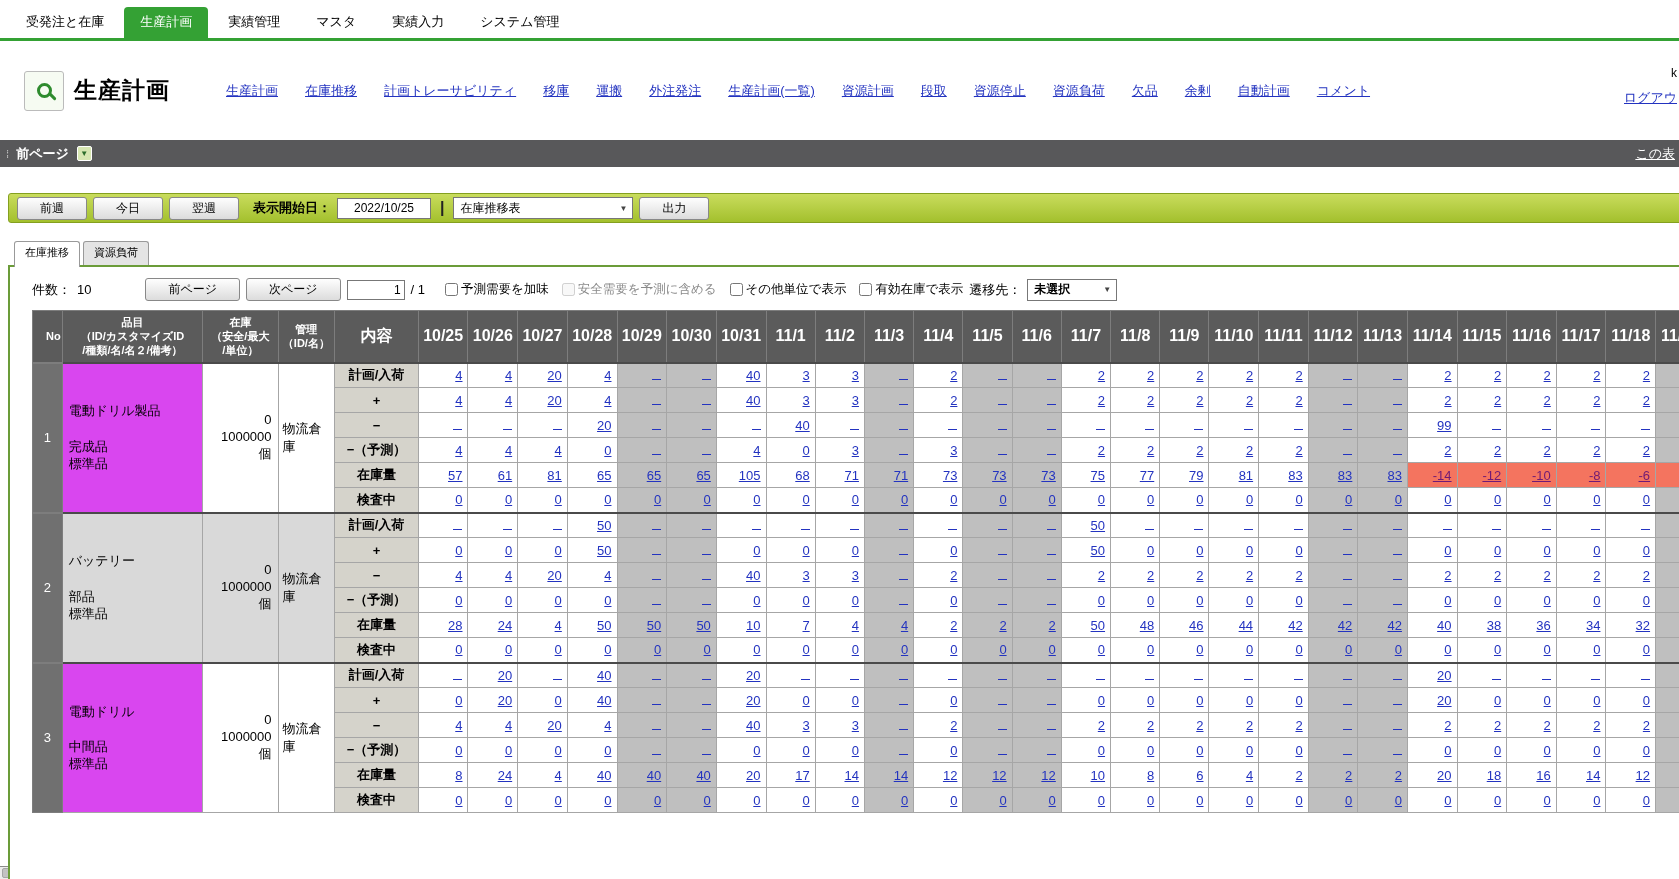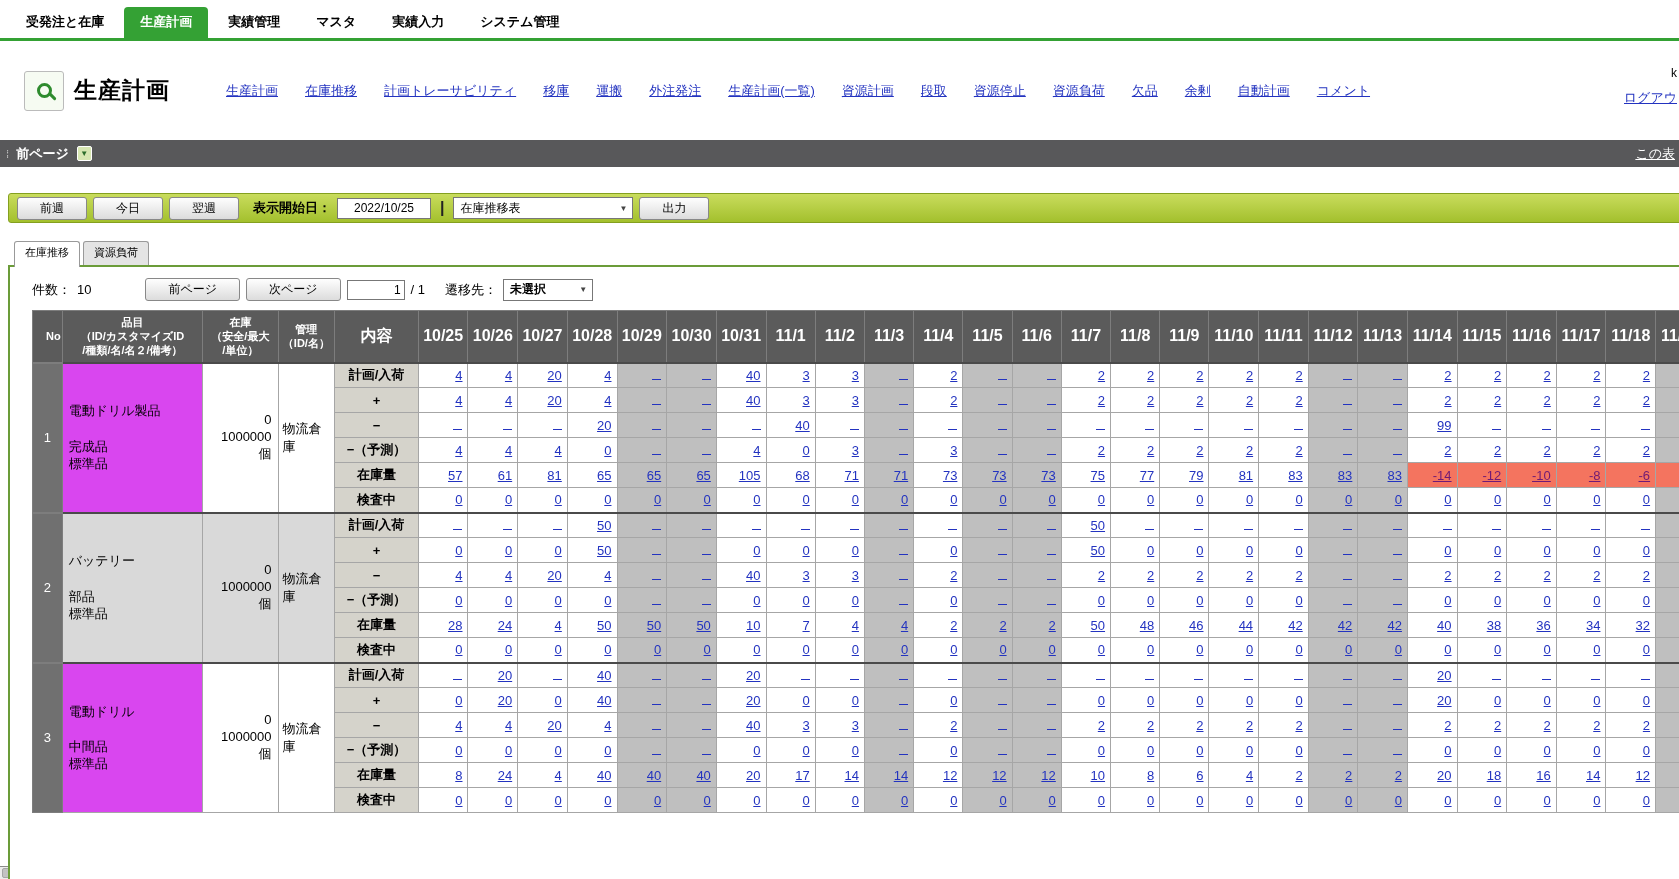--- a/index.html
+++ b/index.html
@@ -1,21 +1,21 @@
 <!DOCTYPE html>
 <html><head>
 <meta charset="utf-8">
 <style>
   * { box-sizing: border-box; margin: 0; padding: 0; }
   html,body { width:1679px; height:879px; overflow:hidden; }
   body { font-family:"Liberation Sans","DejaVu Sans",sans-serif; background:#fff; position:relative; color:#000; }
 
   
   .top-nav { display:flex; gap:4px; padding:7px 0 0 10px; }
-  .nav-tab { padding:6px 16px 7px; font-size:13px; font-weight:bold; cursor:pointer; border-radius:4px 4px 0 0; white-space:nowrap; }
+  .nav-tab { padding:6px 16px 7px; font-size:13px; font-weight:normal; cursor:pointer; border-radius:4px 4px 0 0; white-space:nowrap; }
   .nav-tab.active { background:#34a134; color:#fff; }
   .green-line { height:3px; background:#34a134; }
 
   
   .app-header { position:relative; height:99px; display:flex; align-items:center; padding-left:24px; background:#fff; }
   .logo-box { width:40px; height:40px; border:1px solid #bbb; background:#f6fbf2; display:flex; align-items:center; justify-content:center; border-radius:3px; }
   .mag { width:15px; height:15px; border:3px solid #2e8b2e; border-radius:50%; position:relative; }
   .mag::after { content:''; position:absolute; width:9px; height:3px; background:#2e8b2e; transform:rotate(45deg); right:-8px; bottom:-3px; border-radius:2px; }
   .app-title { font-size:23px; font-weight:bold; margin-left:10px; letter-spacing:1px; }
   .header-links { display:flex; gap:27px; margin-left:56px; font-size:13px; white-space:nowrap; }
@@ -152,20 +152,38 @@
   </div>
 
 <div class="panel">
   <div class="controls-row">
     <span class="count-label">件数：</span>
     <span class="count-value">10</span>
     <button class="btn">前ページ</button>
     <button class="btn">次ページ</button>
     <input class="page-input" value="1" style="">
     <span class="page-total">/ 1</span>
+    <span class="checkbox-group">
+        <label class="cb">
+          <input type="checkbox" style="">
+          <span>予測需要を加味</span>
+        </label>
+        <label class="cb disabled">
+          <input type="checkbox" disabled="" style="">
+          <span>安全需要を予測に含める</span>
+        </label>
+        <label class="cb">
+          <input type="checkbox" style="">
+          <span>その他単位で表示</span>
+        </label>
+        <label class="cb">
+          <input type="checkbox" style="">
+          <span>有効在庫で表示</span>
+        </label>
+      </span>
     <span class="trans-label">遷移先：</span>
     <div class="fake-select trans-select">
       <span>未選択</span>
       <span class="sel-arrow">▼</span>
     </div>
   </div>
   <table class="stock-table">
       <colgroup>
         <col style="width: 22px;">
         <col style="width: 146px;">

